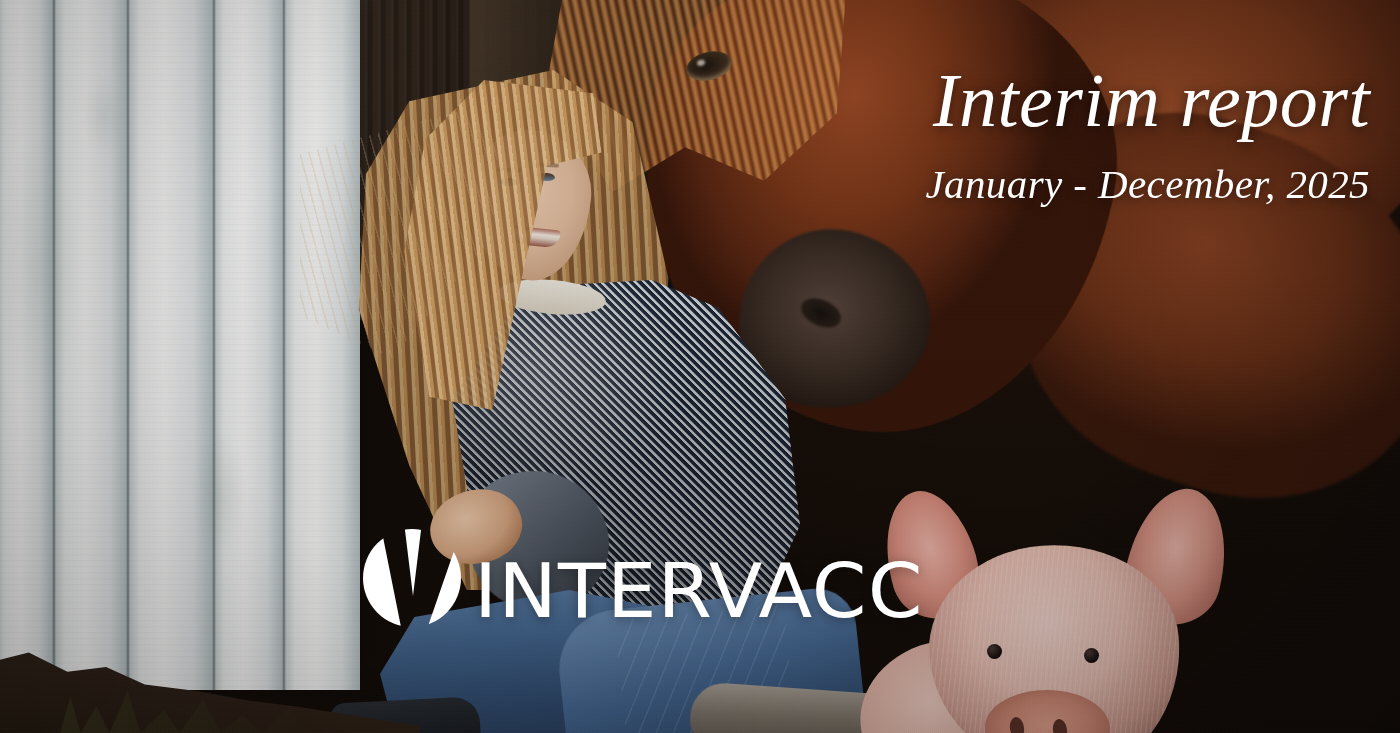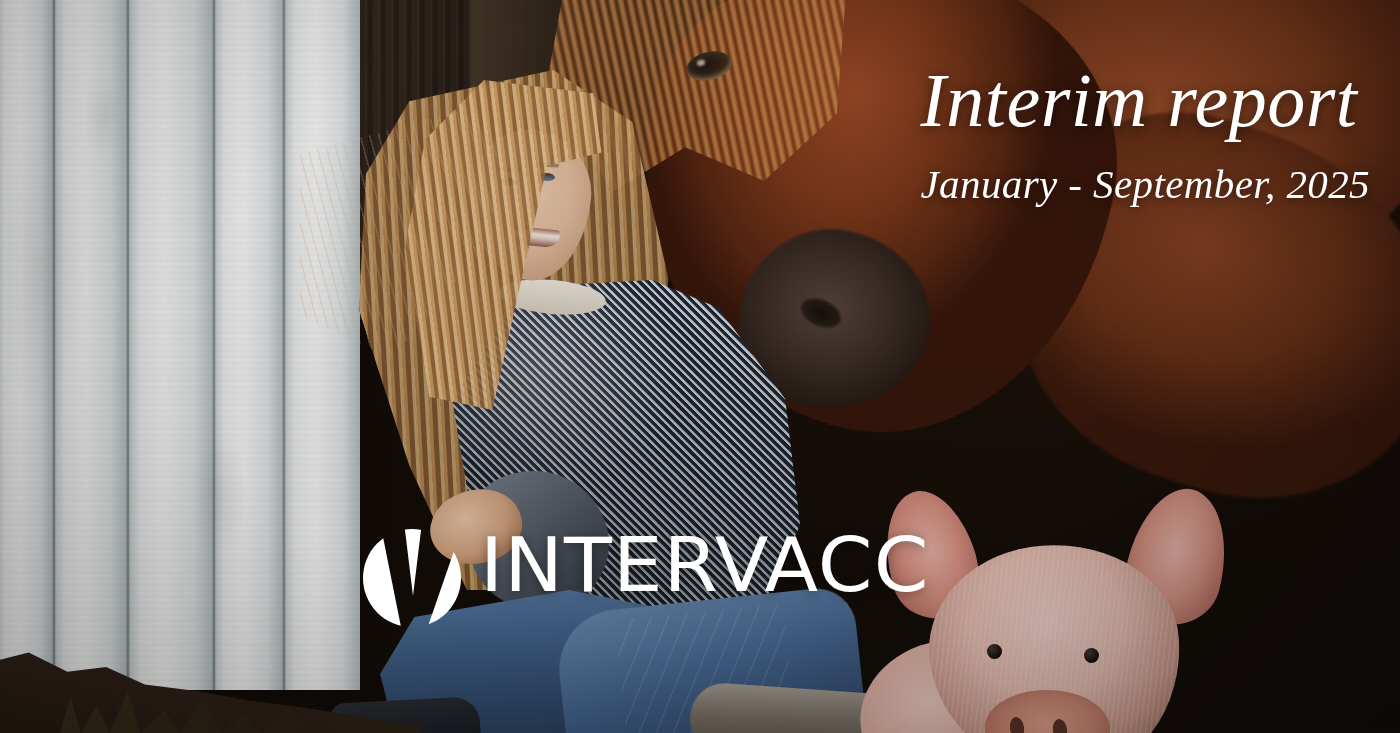--- a/index.html
+++ b/index.html
@@ -326,21 +326,21 @@
   .grain {
     position:absolute; inset:0; pointer-events:none; opacity:.18;
     background-image:
       repeating-linear-gradient(0deg, rgba(255,255,255,.035) 0 1px, transparent 1px 2px),
       repeating-linear-gradient(90deg, rgba(0,0,0,.035) 0 1px, transparent 1px 2px);
   }
 
   
   .title-block {
     position:absolute; right:30px; top:62px;
-    text-align:left;
+    text-align:right;
     color:#fff;
   }
   .report-title {
     font-family:"Liberation Serif", "DejaVu Serif", serif;
     font-style:italic;
     font-size:76px;
     line-height:1.02;
     letter-spacing:.5px;
     text-shadow:0 2px 12px rgba(0,0,0,.55);
     white-space:nowrap;
@@ -354,21 +354,21 @@
     letter-spacing:.4px;
     text-shadow:0 2px 10px rgba(0,0,0,.55);
     white-space:nowrap;
   }
 
   
   .logo-lockup {
     position:absolute; left:352px; top:528px;
     width:700px;
   }
-  .logo-row { display:flex; align-items:flex-start; gap:8px; height:100px; }
+  .logo-row { display:flex; align-items:flex-end; gap:2px; height:100px; }
   .logo-mark { width:120px; height:100px; flex:0 0 auto; }
   .logo-wordmark {
     font-family:"DejaVu Sans", "Liberation Sans", sans-serif;
     font-size:74px;
     font-weight:400;
     color:#fff;
     letter-spacing:1px;
     line-height:1;
     transform:scaleX(1.06);
     transform-origin:left center;
@@ -453,21 +453,21 @@
 
     <div class="ground"></div>
     <div class="grass"></div>
 
     <div class="photo-grade"></div>
     <div class="grain"></div>
   </div>
 
   <div class="title-block">
     <div class="report-title">Interim report</div>
-    <div class="report-period">January  - September, 2025</div>
+    <div class="report-period">January  - December, 2025</div>
   </div>
 
   <div class="logo-lockup">
     <div class="logo-row">
       <svg class="logo-mark" viewBox="0 0 120 100" xmlns="http://www.w3.org/2000/svg">
         <defs>
           <mask id="vcut">
             <rect x="0" y="0" width="120" height="100" fill="#fff"></rect>
 
             <path d="M 28 -6 L 52 -6 L 61 68 L 70 -6 L 112 -6 L 74 104 L 50 104 Z" fill="#000"></path>

